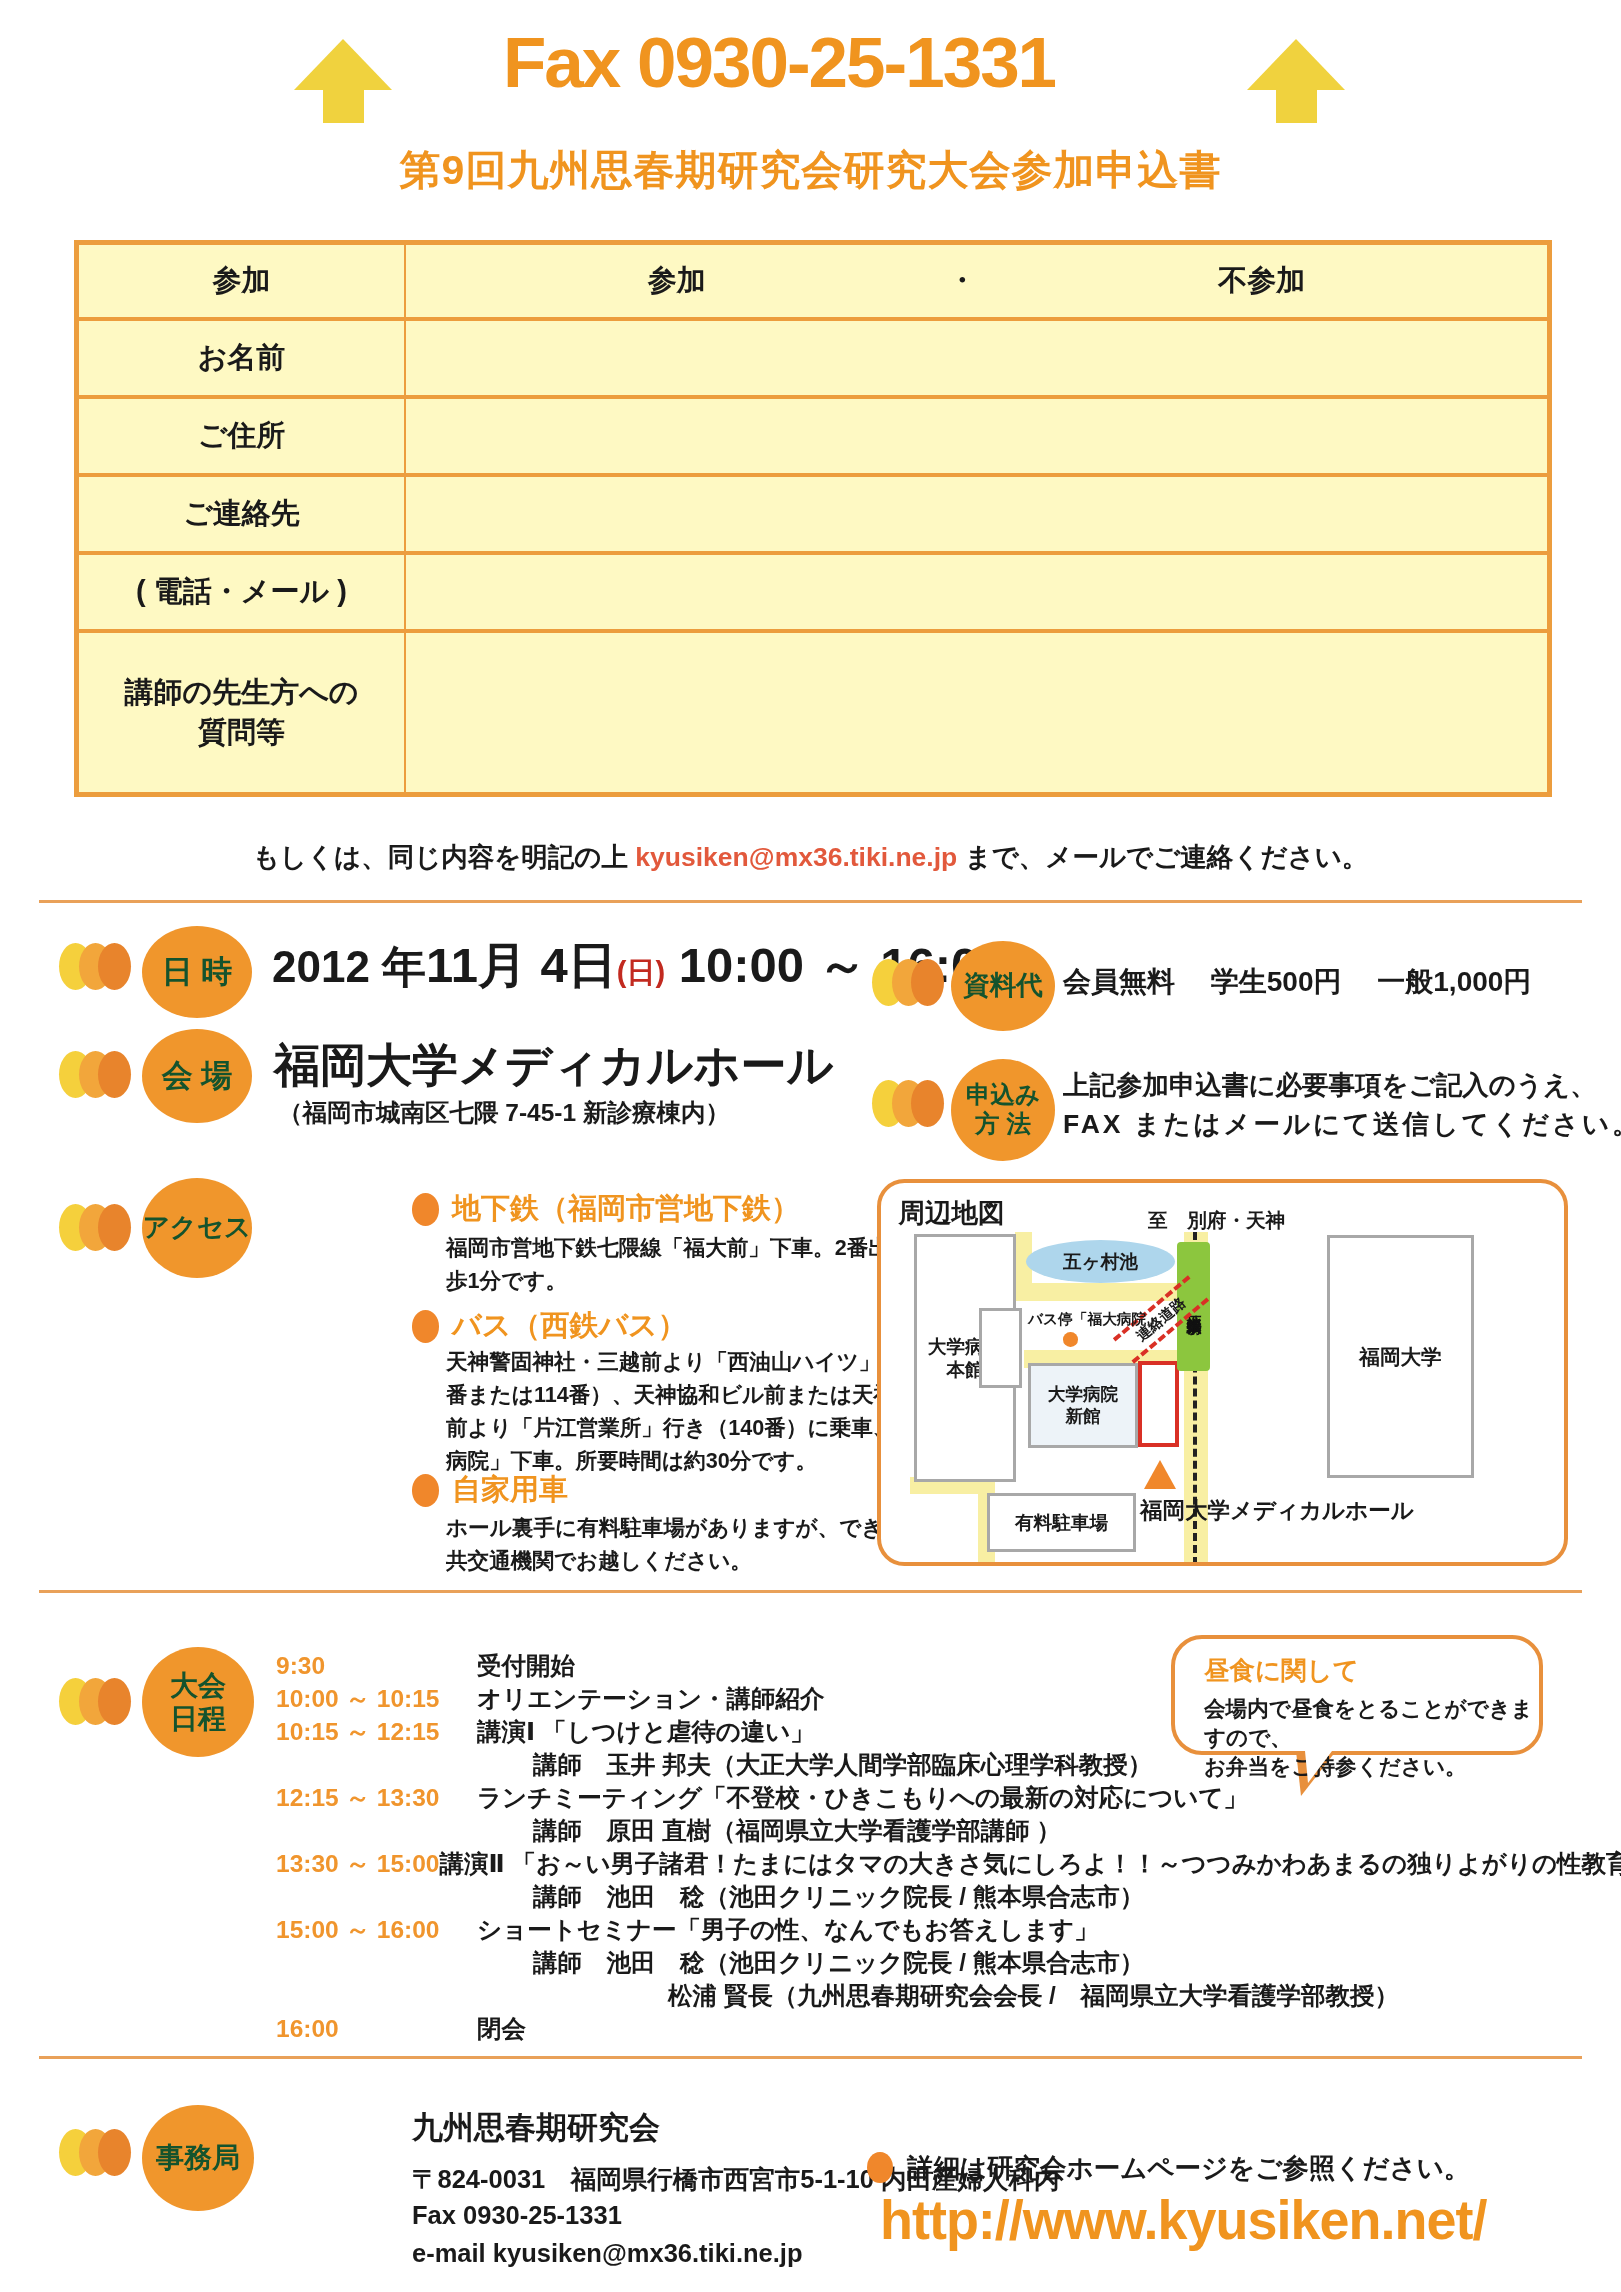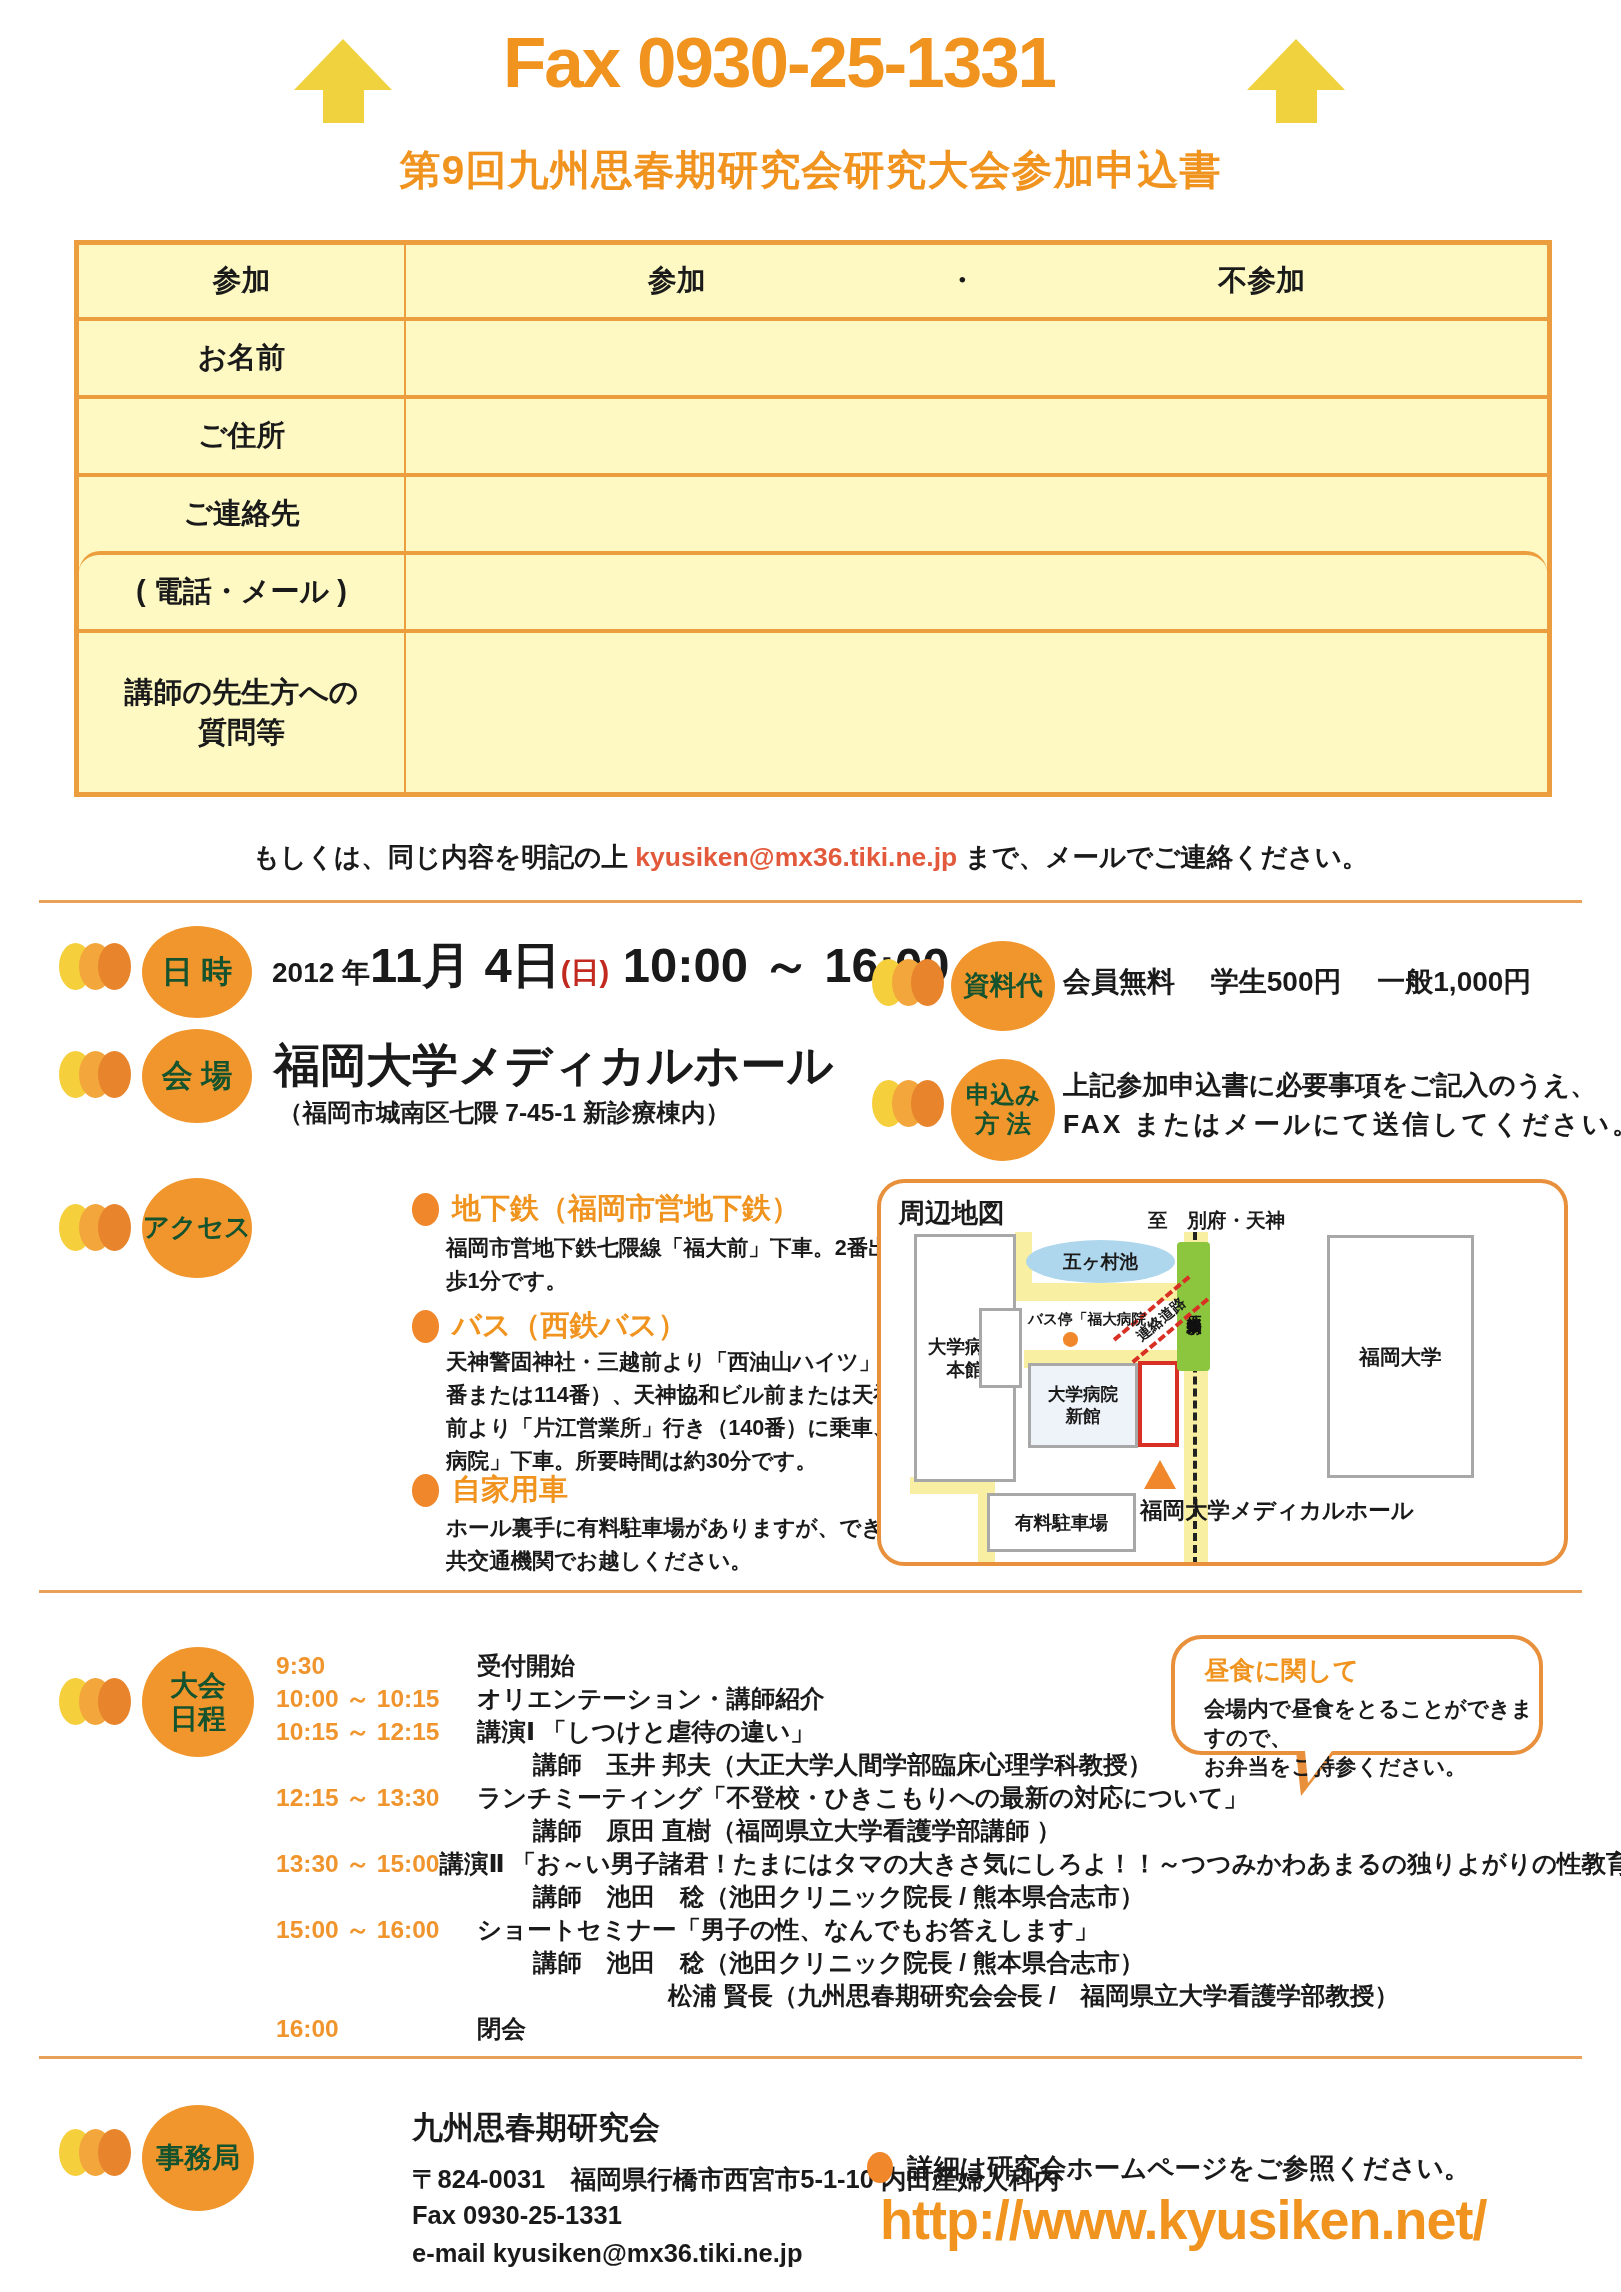--- a/index.html
+++ b/index.html
@@ -37,21 +37,21 @@
   .dots i { position:absolute; top:0; width:33px; height:47px; border-radius:50%; }
   .dots .d1 { left:0;  background:#F5D03C; }
   .dots .d2 { left:19.6px; background:#F2A63B; }
   .dots .d3 { left:39px; background:#E8842C; }
   .sec-circle { position:absolute; background:#F0962C; border-radius:50%; color:#14532d;
     display:flex; flex-direction:column; align-items:center; justify-content:center;
     text-align:center; line-height:1.18; }
 
   
   .date-line { position:absolute; left:272px; top:933px; white-space:nowrap; }
-  .date-line .seg-n { font-size:28px; }
+  .date-line .seg-n { font-size:44px; }
   .date-line .seg-b { font-size:49px; }
   .date-line .seg-r { font-size:29px; color:#C22A20; }
   .venue-name { position:absolute; left:274px; top:1035px; font-size:46px; white-space:nowrap; }
   .venue-addr { position:absolute; left:278px; top:1096px; font-size:24.5px; }
 
   
   .acc-h { position:absolute; left:412px; display:flex; align-items:center; gap:12.7px;
     font-size:29px; color:#F0941F; white-space:nowrap; }
   .acc-h .bullet { width:27.4px; height:33px; background:#F0872B; border-radius:50%; }
   .acc-b { position:absolute; left:446px; width:534px; font-size:21.6px; line-height:33px; }
@@ -143,21 +143,21 @@
       <div class="t-value"></div>
     </div>
     <div class="t-row" style="height:78px;">
       <div class="t-label">ご住所</div>
       <div class="t-value"></div>
     </div>
     <div class="t-row" style="height:78px;">
       <div class="t-label">ご連絡先</div>
       <div class="t-value"></div>
     </div>
-    <div class="t-row" style="height:78px;border-radius:21px;">
+    <div class="t-row" style="height:78px;">
       <div class="t-label">( 電話・メール )</div>
       <div class="t-value"></div>
     </div>
     <div class="t-row" style="height:163px;">
       <div class="t-label">
         <span>講師の先生方への</span>
         <span>質問等</span>
       </div>
       <div class="t-value"></div>
     </div>

